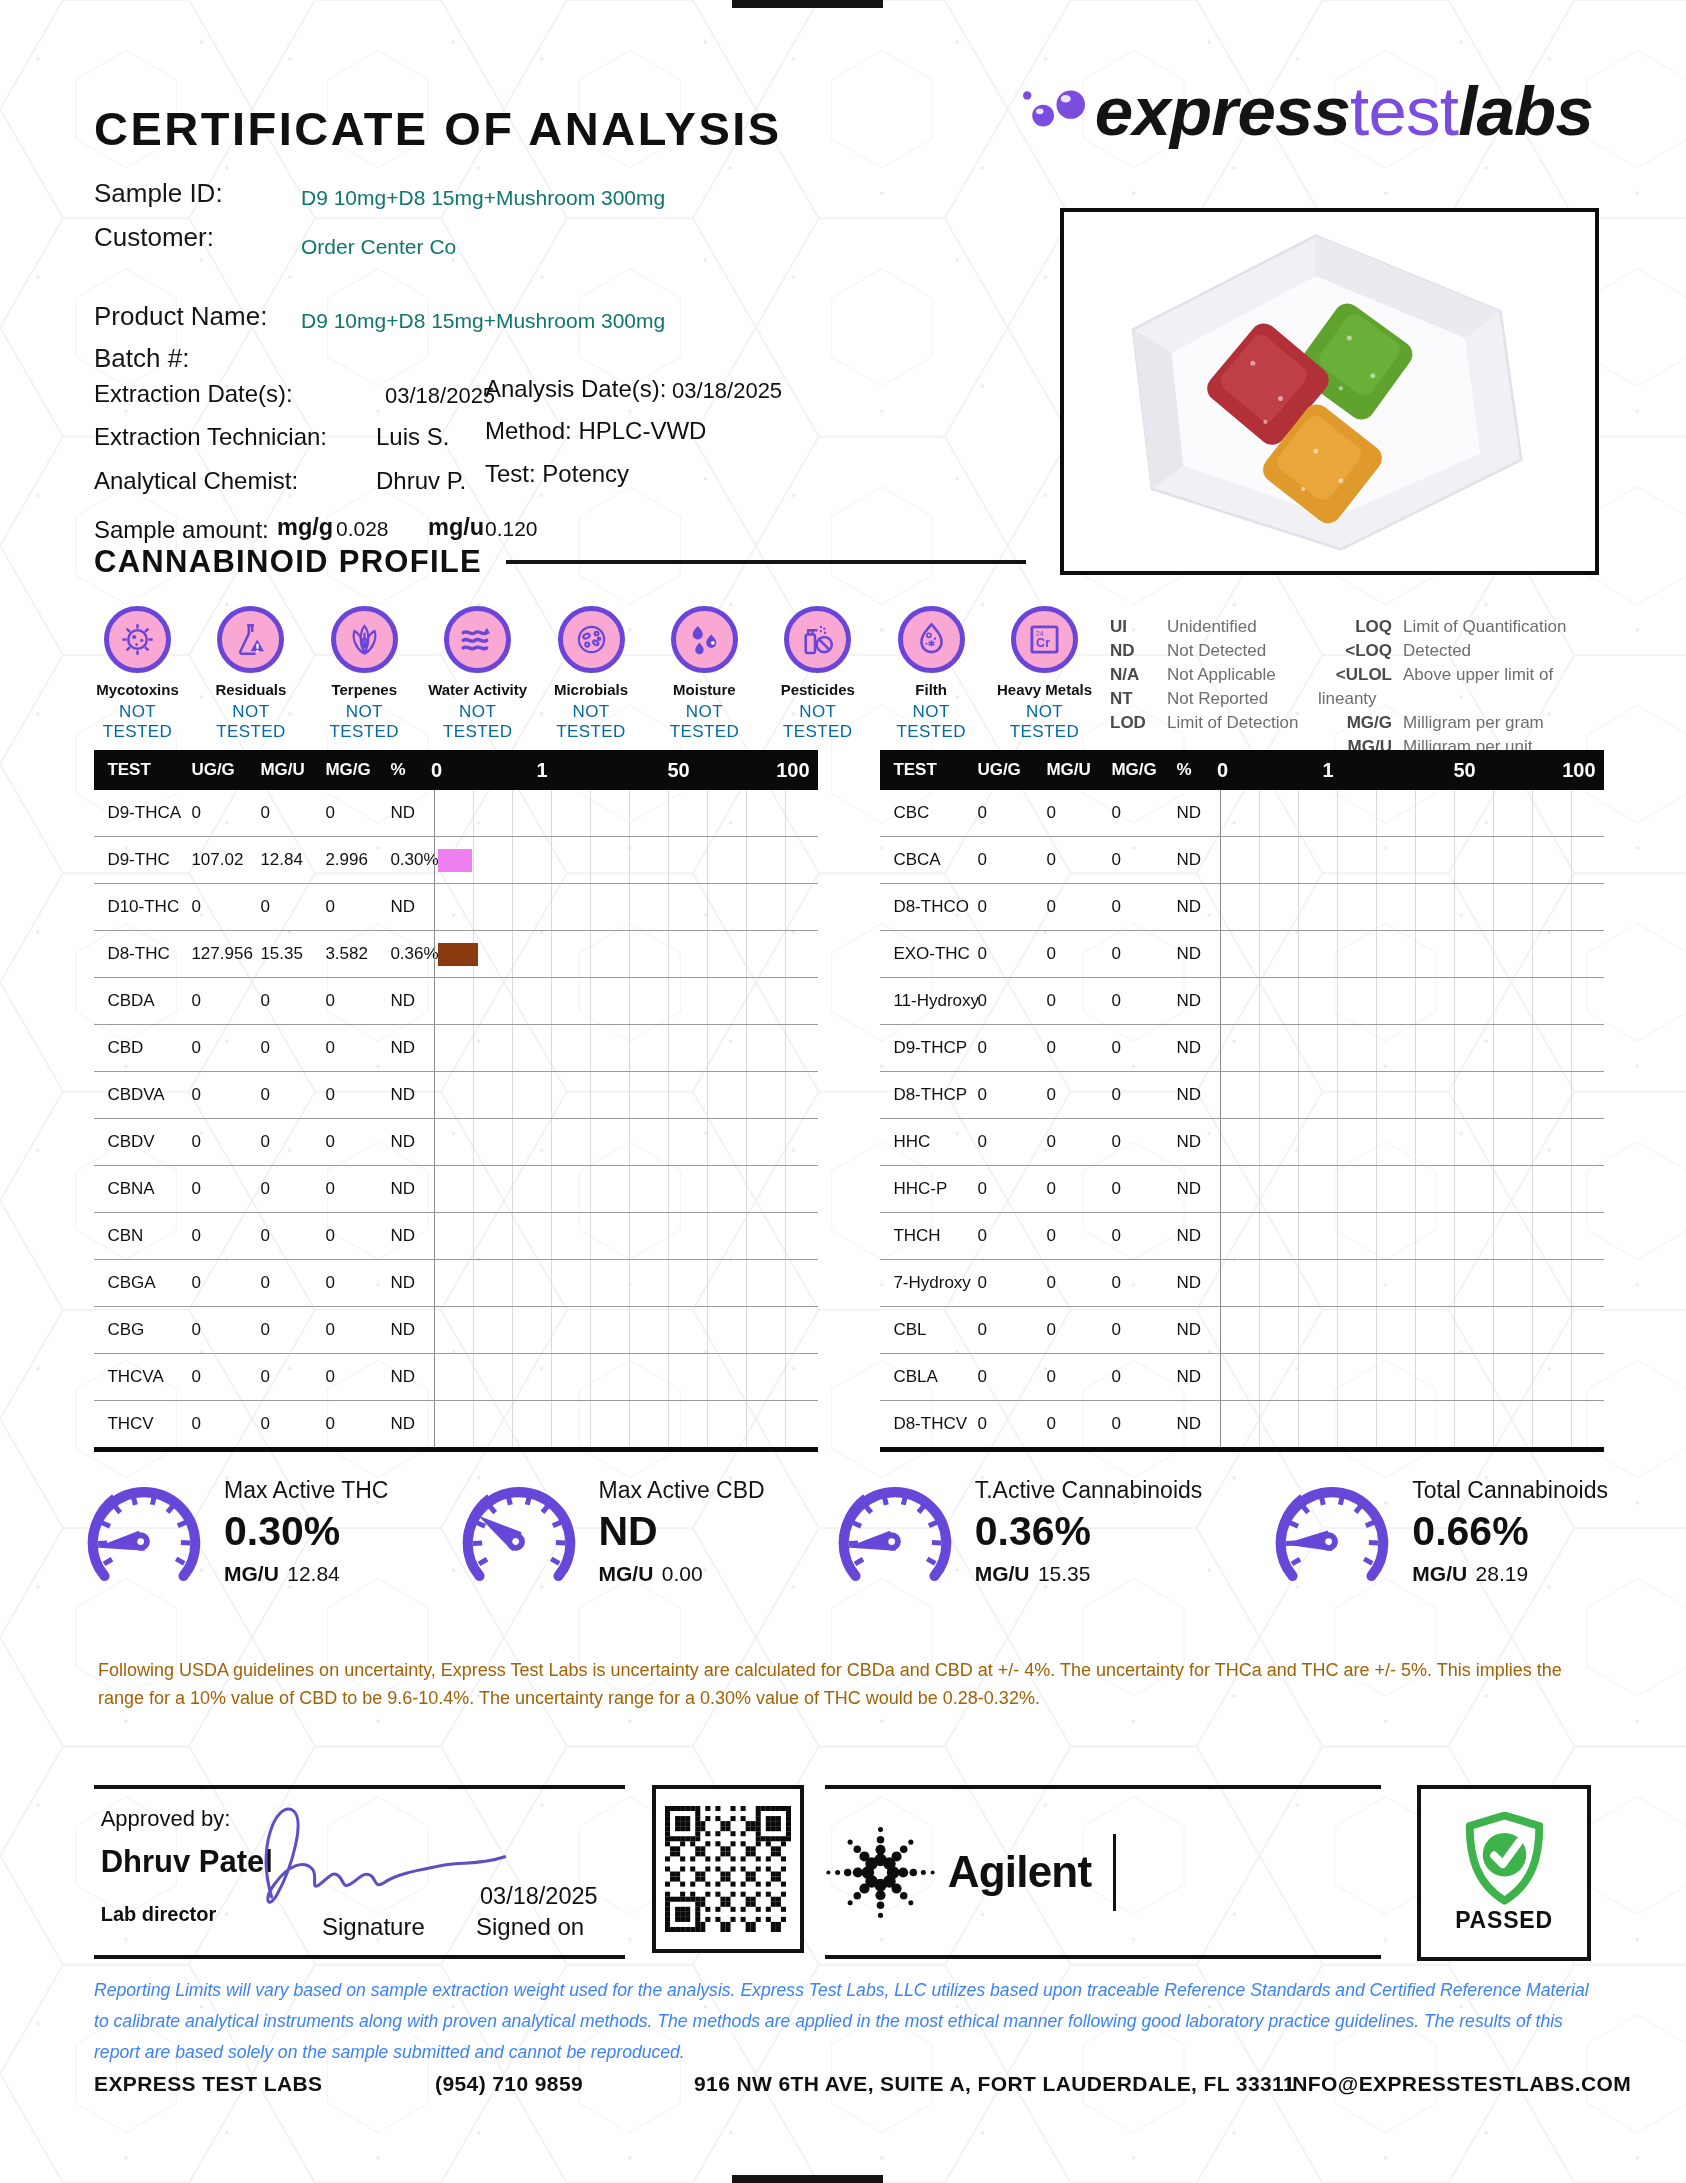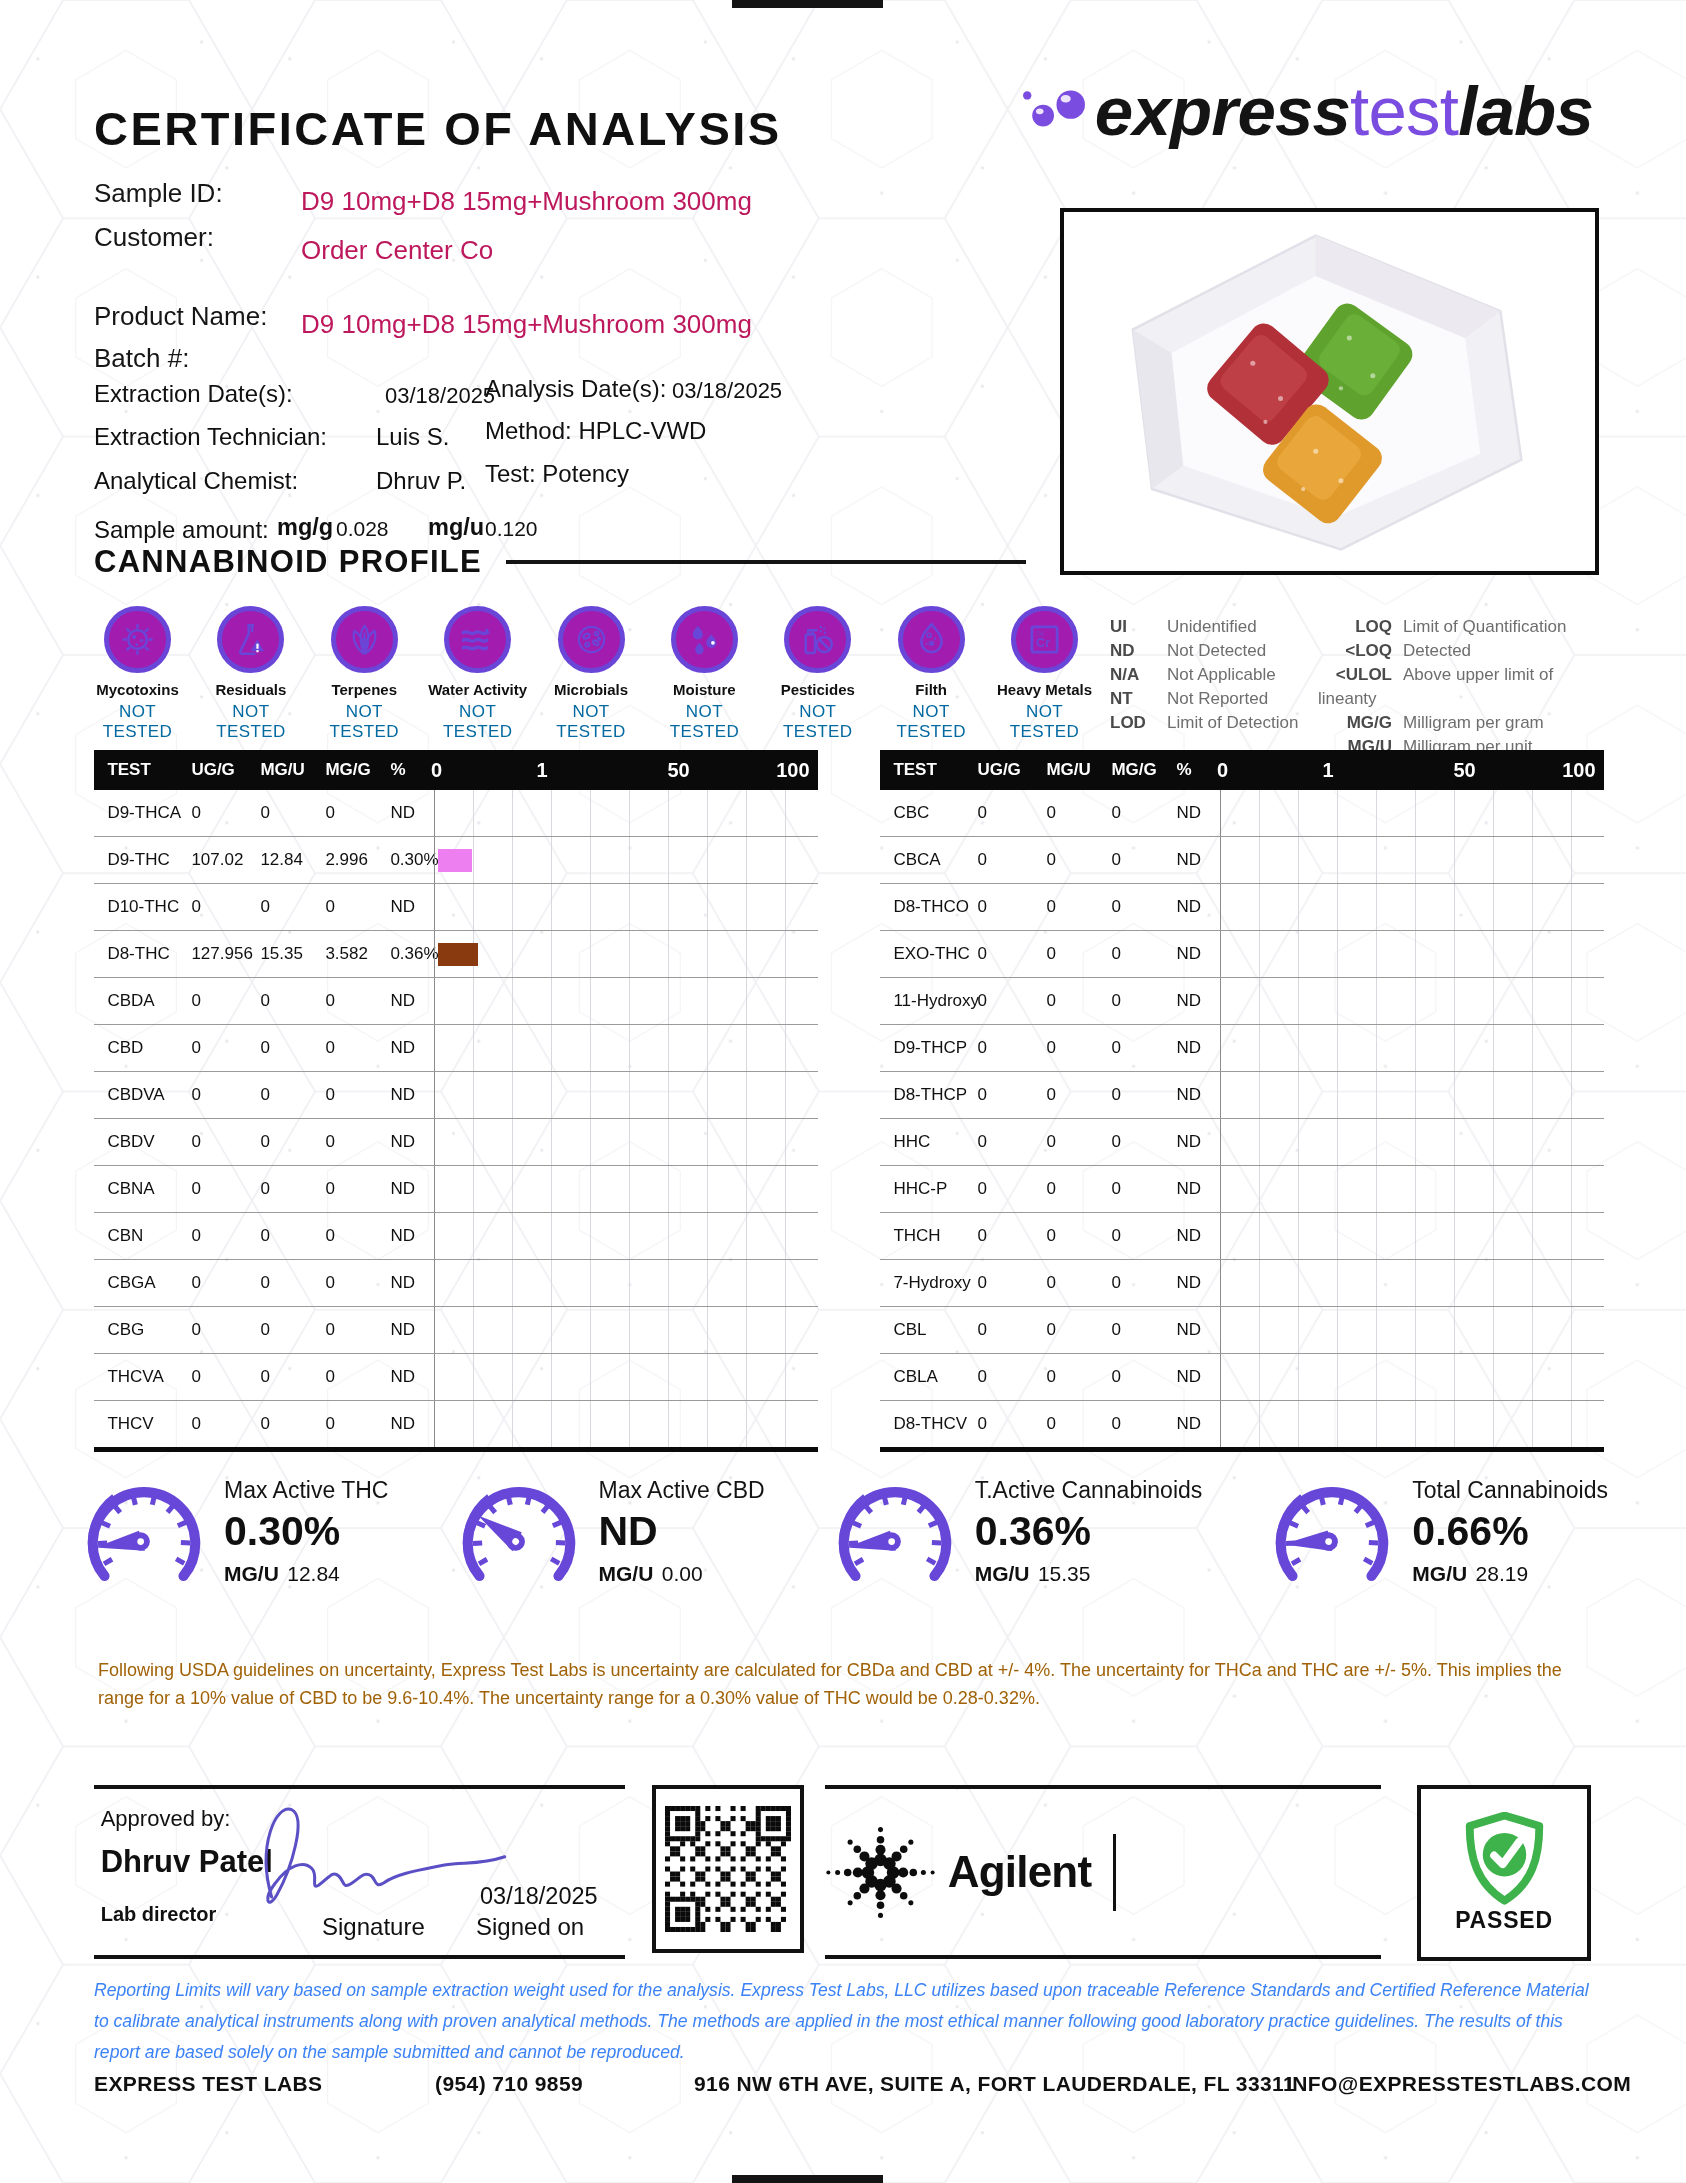--- a/index.html
+++ b/index.html
@@ -11,38 +11,38 @@
 
   
   .title{left:94px;top:101px;font-size:47px;font-weight:800;letter-spacing:2.5px;}
   .logo{right:94px;top:77px;display:flex;align-items:flex-start;}
   .logo .wordmark{font-size:69px;line-height:1.0;letter-spacing:-0.8px;white-space:nowrap;}
   .logo .w1,.logo .w3{font-weight:800;font-style:italic;color:#141414;}
   .logo .w2{font-weight:400;color:#7b4ce0;}
 
   
   .lbl{font-size:26px;color:#161616;}
-  .val{font-size:26px;color:#be185d;}
+  .val{font-size:21px;color:#0f766e;}
   .info-row{position:absolute;white-space:nowrap;}
   .mid-lbl{font-size:24px;}
   .mid-val{font-size:24px;}
 
   
   .photo{left:1060px;top:208px;width:531px;height:359px;border:4.2px solid #0d0d0d;background:#fff;}
 
   
   .sect{left:94px;top:544px;width:932px;display:flex;align-items:center;}
   .sect .t{font-size:31px;font-weight:800;letter-spacing:1.3px;}
   .sect .line{flex:1;height:3.4px;background:#141414;margin-left:23.5px;}
 
   
   .badges{left:82px;top:606px;width:1018px;display:flex;justify-content:space-between;}
   .tbadge{width:111px;text-align:center;}
   .tbadge .circ{width:57px;height:57px;border:5.9px solid #6a46d8;border-radius:50%;margin:0 auto;
-                display:flex;align-items:center;justify-content:center;background:#a21caf;}
+                display:flex;align-items:center;justify-content:center;background:#f9a8d4;}
   .tbadge .nm{font-size:15px;font-weight:700;margin-top:7.6px;white-space:nowrap;}
   .tbadge .st{font-size:17px;margin-top:4.2px;color:#0369a1;letter-spacing:0.4px;}
 
   
   .legend{left:1110px;top:615px;width:489px;display:flex;font-size:17px;line-height:24px;}
   .legend .colA{width:208px;}
   .legend .colB{flex:1;}
   .legend .ab{display:inline-block;font-weight:700;color:#4a4a4a;}
   .colA .ab{width:47px;}
   .colB .ab{width:74px;text-align:right;margin-right:11px;}

